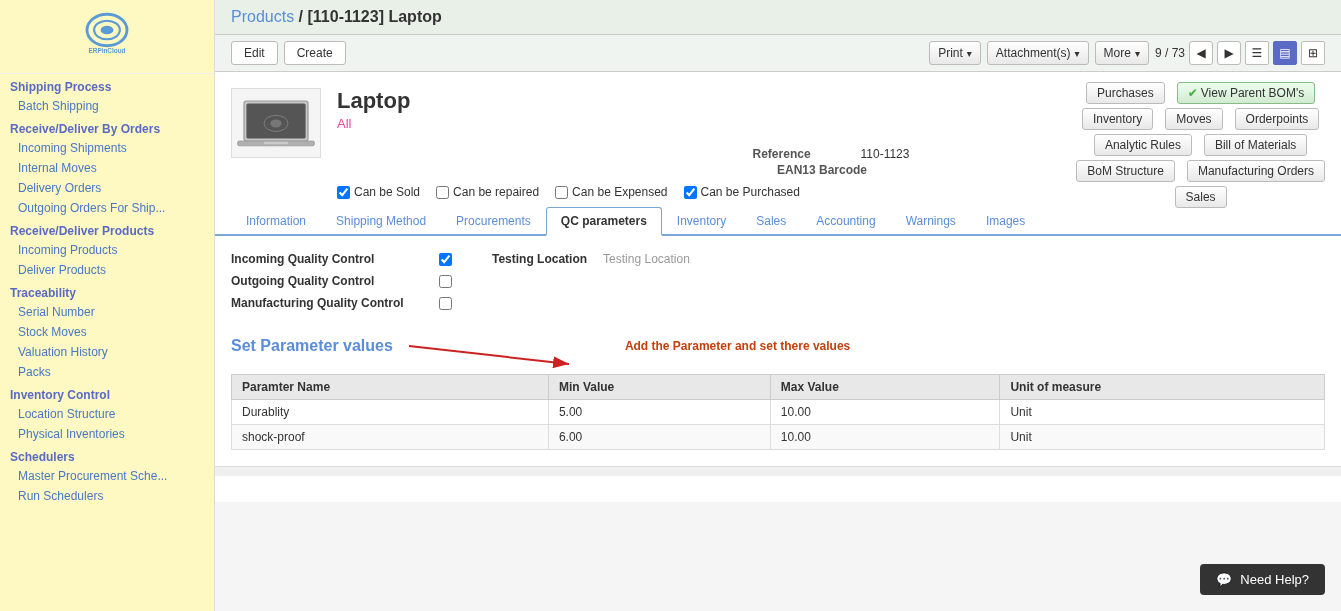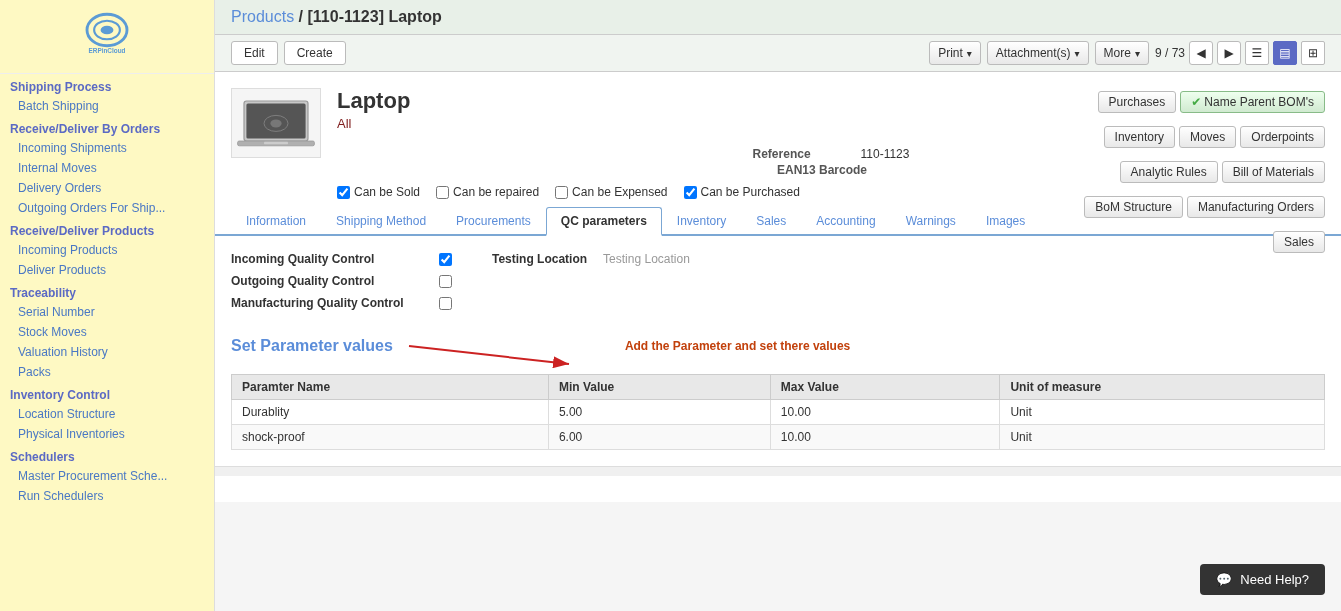--- a/index.html
+++ b/index.html
@@ -134,38 +134,38 @@
     .product-img {
       width: 90px; height: 70px;
       border: 1px solid #ddd;
       background: #f5f5f5;
       display: flex; align-items: center; justify-content: center;
       overflow: hidden;
     }
     .product-img svg { width: 80px; height: 60px; }
     .product-info { flex: 1; }
     .product-title { font-size: 22px; font-weight: bold; color: #333; }
-    .product-category { color: #7f1d1d; font-size: 13px; margin-top: 2px; }
+    .product-category { color: #ec4899; font-size: 13px; margin-top: 2px; }
     .product-fields { margin-top: 16px; display: flex; flex-direction: column; gap: 2px; align-items: center; }
     .product-field-row { display: flex; gap: 8px; font-size: 12px; }
     .field-label { font-weight: bold; color: #555; min-width: 100px; }
     .field-value { color: #333; }
     .checkboxes { display: flex; gap: 16px; margin-top: 8px; font-size: 12px; align-items: center; }
     .checkbox-item { display: flex; align-items: center; gap: 4px; }
 
     
     .action-buttons {
       position: absolute;
       right: 16px;
       top: 10px;
       display: flex;
       flex-direction: column;
       gap: 4px;
     }
-    .action-row { display: flex; gap: 4px; justify-content: flex-end; margin-top: 9px; }
+    .action-row { display: flex; gap: 12px; justify-content: center; }
     .act-btn {
       padding: 3px 10px;
       border: 1px solid #bbb;
       background: linear-gradient(to bottom, #fff, #e8e8e8);
       border-radius: 3px;
       cursor: pointer;
       font-size: 12px;
       color: #333;
       white-space: nowrap;
     }
@@ -385,21 +385,21 @@
             <input type="checkbox" checked="" style="">
             <span>Can be Purchased</span>
           </label>
         </div>
       </div>
 
       <div class="action-buttons">
         <div class="action-row">
           <button class="act-btn">Purchases</button>
           <button class="act-btn green">
-            <span class="act-btn-icon">✔</span><span>Name Parent BOM's</span>
+            <span class="act-btn-icon">✔</span><span>View Parent BOM's</span>
           </button>
         </div>
         <div class="action-row">
           <button class="act-btn">Inventory</button>
           <button class="act-btn">Moves</button>
           <button class="act-btn">Orderpoints</button>
         </div>
         <div class="action-row">
           <button class="act-btn">Analytic Rules</button>
           <button class="act-btn">Bill of Materials</button>

